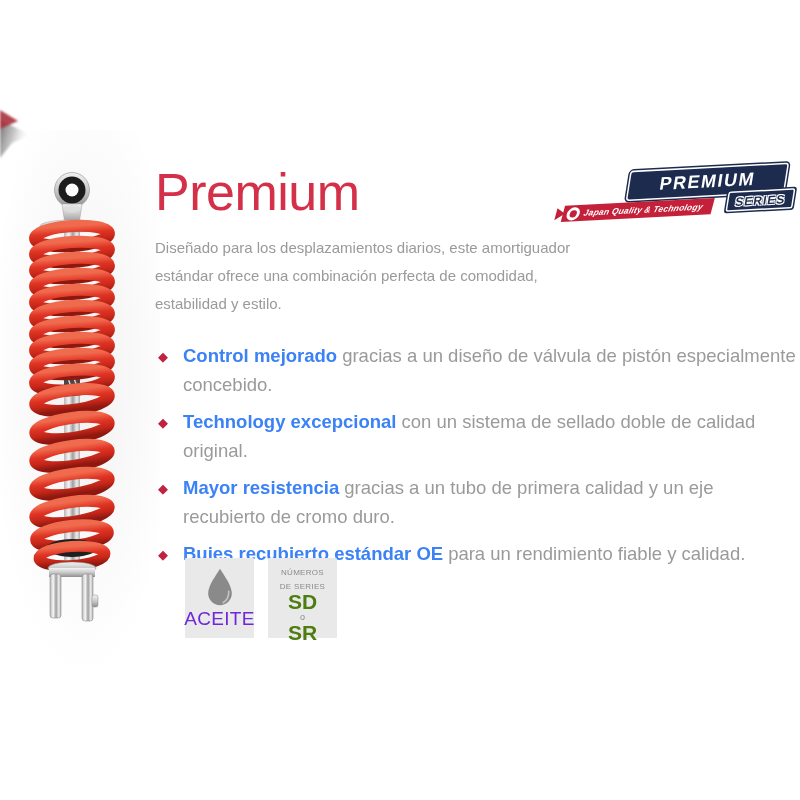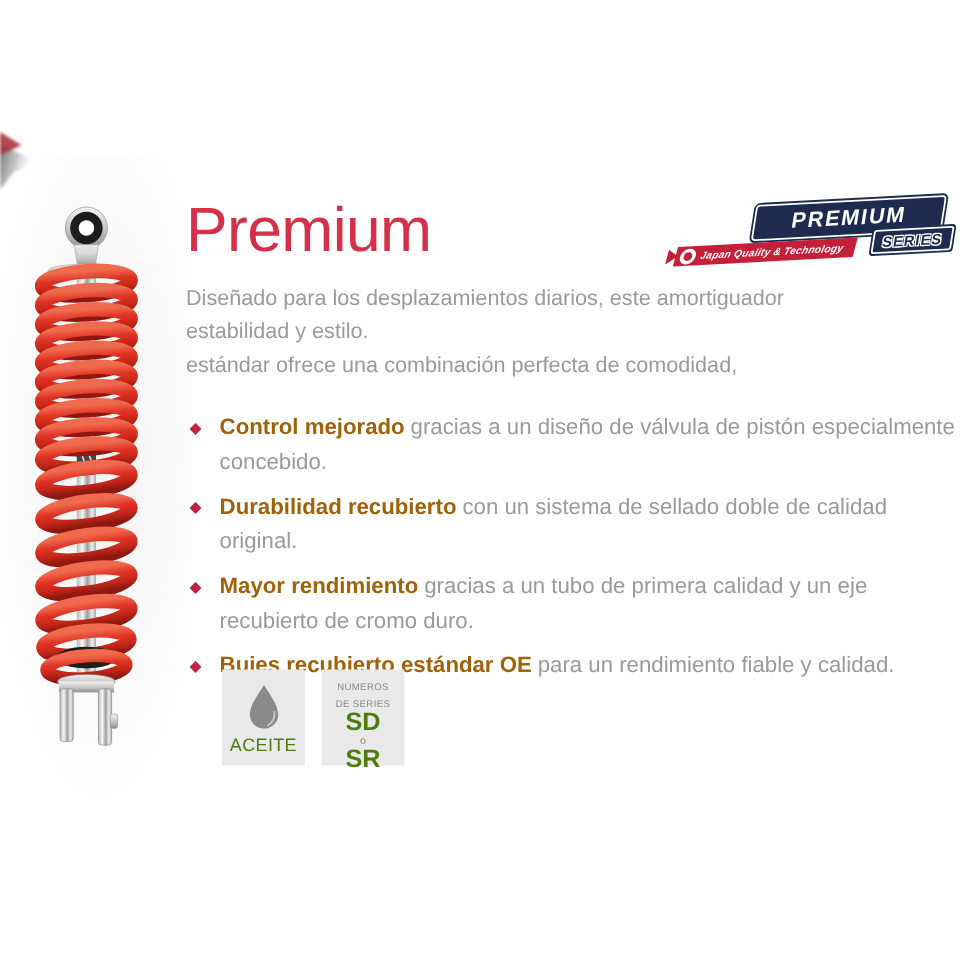--- a/index.html
+++ b/index.html
@@ -41,37 +41,37 @@
   .badge-flag { position: absolute; left: 4px; top: 1.5px; width: 13px; height: 13px;
     background: #ffffff; border-radius: 50%; }
   .badge-flag::after { content: ""; position: absolute; left: 3px; top: 3px; width: 7px; height: 7px;
     background: #c5203a; border-radius: 50%; }
   .badge-wedge { position: absolute; left: -1px; top: 36px; width: 0; height: 0;
     border-top: 6px solid transparent; border-bottom: 6px solid transparent;
     border-right: 9px solid #c5203a; transform: skewX(-18deg) rotate(180deg); }
 
   
   .description { position: absolute; left: 155px; top: 234px; width: 600px;
-    font-size: 18px; line-height: 28px; color: #9a9a9a; }
+    font-size: 15px; line-height: 28px; color: #9a9a9a; }
   .description span { display: block; }
 
   
   .features { position: absolute; left: 155px; top: 341px; width: 645px; list-style: none; }
   .features li { position: relative; padding-left: 28px; margin-bottom: 8px;
     font-size: 18.5px; line-height: 29px; color: #9a9a9a; }
   .features .diamond { position: absolute; left: 3px; top: 1px; font-size: 13px; color: #c0233f; }
-  .features strong { color: #a16207; font-weight: 700; margin-right: 5px; }
+  .features strong { color: #3b82f6; font-weight: 700; margin-right: 5px; }
 
   
   .spec-row { position: absolute; left: 185px; top: 558px; display: flex; gap: 14px; }
   .spec-box { width: 69px; height: 80px; background: #e9e9e9; border-radius: 1px;
     display: flex; flex-direction: column; align-items: center; justify-content: flex-start;
     padding: 7px 2px 8px; color: #8a8a8a; text-align: center; }
   .spec-box .icon-area { flex: 1; display: flex; align-items: center; justify-content: center; }
-  .spec-label-big { font-size: 15px; letter-spacing: 0.3px; color: #4d7c0f; }
+  .spec-label-big { font-size: 19px; letter-spacing: 0.3px; color: #6d28d9; }
   .spec-label-small { font-size: 9px; line-height: 11px; font-weight: 400; letter-spacing: 0.3px; }
   .pn-heading { font-size: 8px; line-height: 9.5px; letter-spacing: 0.3px; margin-top: 3px; }
   .pn-code { font-size: 21px; line-height: 20px; font-weight: 700; color: #4d7c0f; }
   .pn-sep { font-size: 9px; line-height: 9px; }
   .pn-stack { flex: 1; display: flex; flex-direction: column; align-items: center;
     justify-content: flex-start; gap: 1px; }
 </style>
 </head>
 <body>
 
@@ -168,36 +168,36 @@
     </div>
     <div class="badge-wedge"></div>
     <div class="badge-band">
       <div class="badge-flag"></div>
       <span>Japan Quality &amp; Technology</span>
     </div>
   </div>
 
   <p class="description">
     <span>Diseñado para los desplazamientos diarios, este amortiguador</span>
+    <span>estándar ofrece una combinación perfecta de comodidad,</span>
     <span>estabilidad y estilo.</span>
-    <span>estándar ofrece una combinación perfecta de comodidad,</span>
   </p>
 
   <ul class="features">
     <li>
       <span class="diamond">◆</span>
       <strong>Control mejorado</strong><span>gracias a un diseño de válvula de pistón especialmente concebido.</span>
     </li>
     <li>
       <span class="diamond">◆</span>
-      <strong>Durabilidad recubierto</strong><span>con un sistema de sellado doble de calidad original.</span>
-    </li>
-    <li>
-      <span class="diamond">◆</span>
-      <strong>Mayor rendimiento</strong><span>gracias a un tubo de primera calidad y un eje recubierto de cromo duro.</span>
+      <strong>Technology excepcional</strong><span>con un sistema de sellado doble de calidad original.</span>
+    </li>
+    <li>
+      <span class="diamond">◆</span>
+      <strong>Mayor resistencia</strong><span>gracias a un tubo de primera calidad y un eje recubierto de cromo duro.</span>
     </li>
     <li>
       <span class="diamond">◆</span>
       <strong>Bujes recubierto estándar OE</strong><span>para un rendimiento fiable y calidad.</span>
     </li>
   </ul>
 
   <div class="spec-row">
 
     <div class="spec-box">

